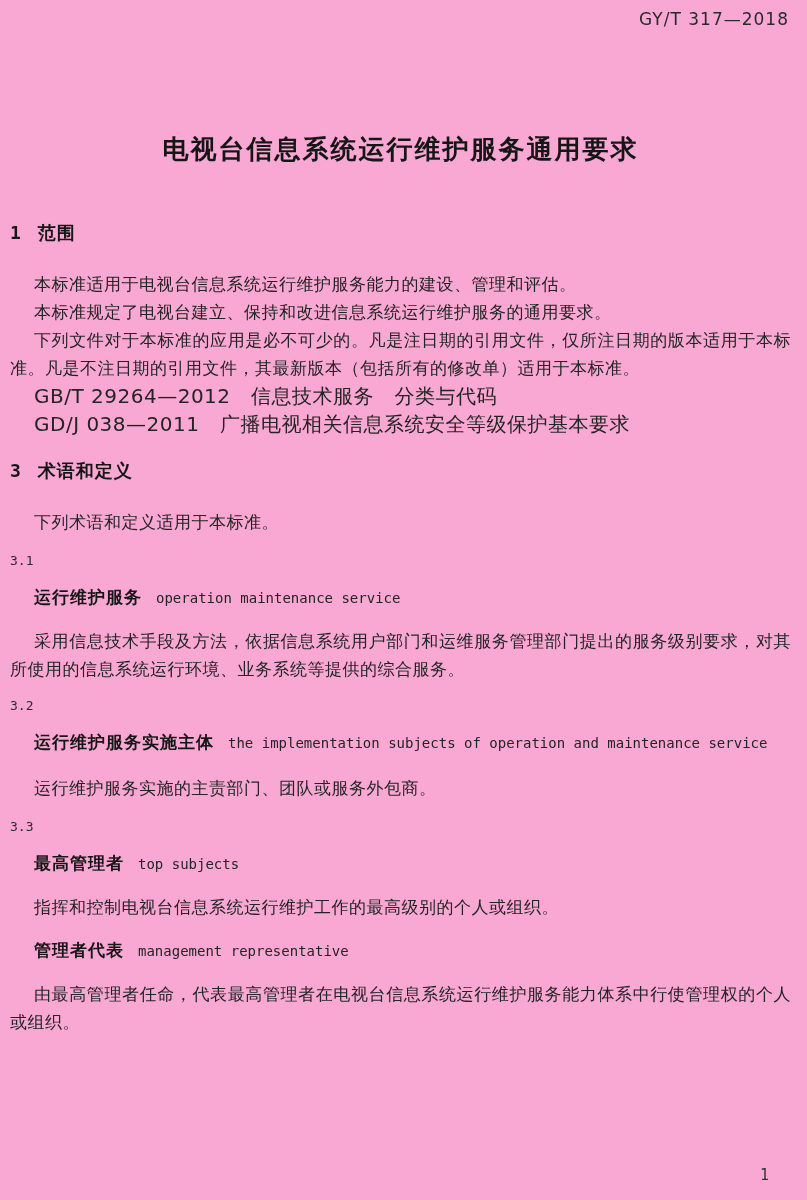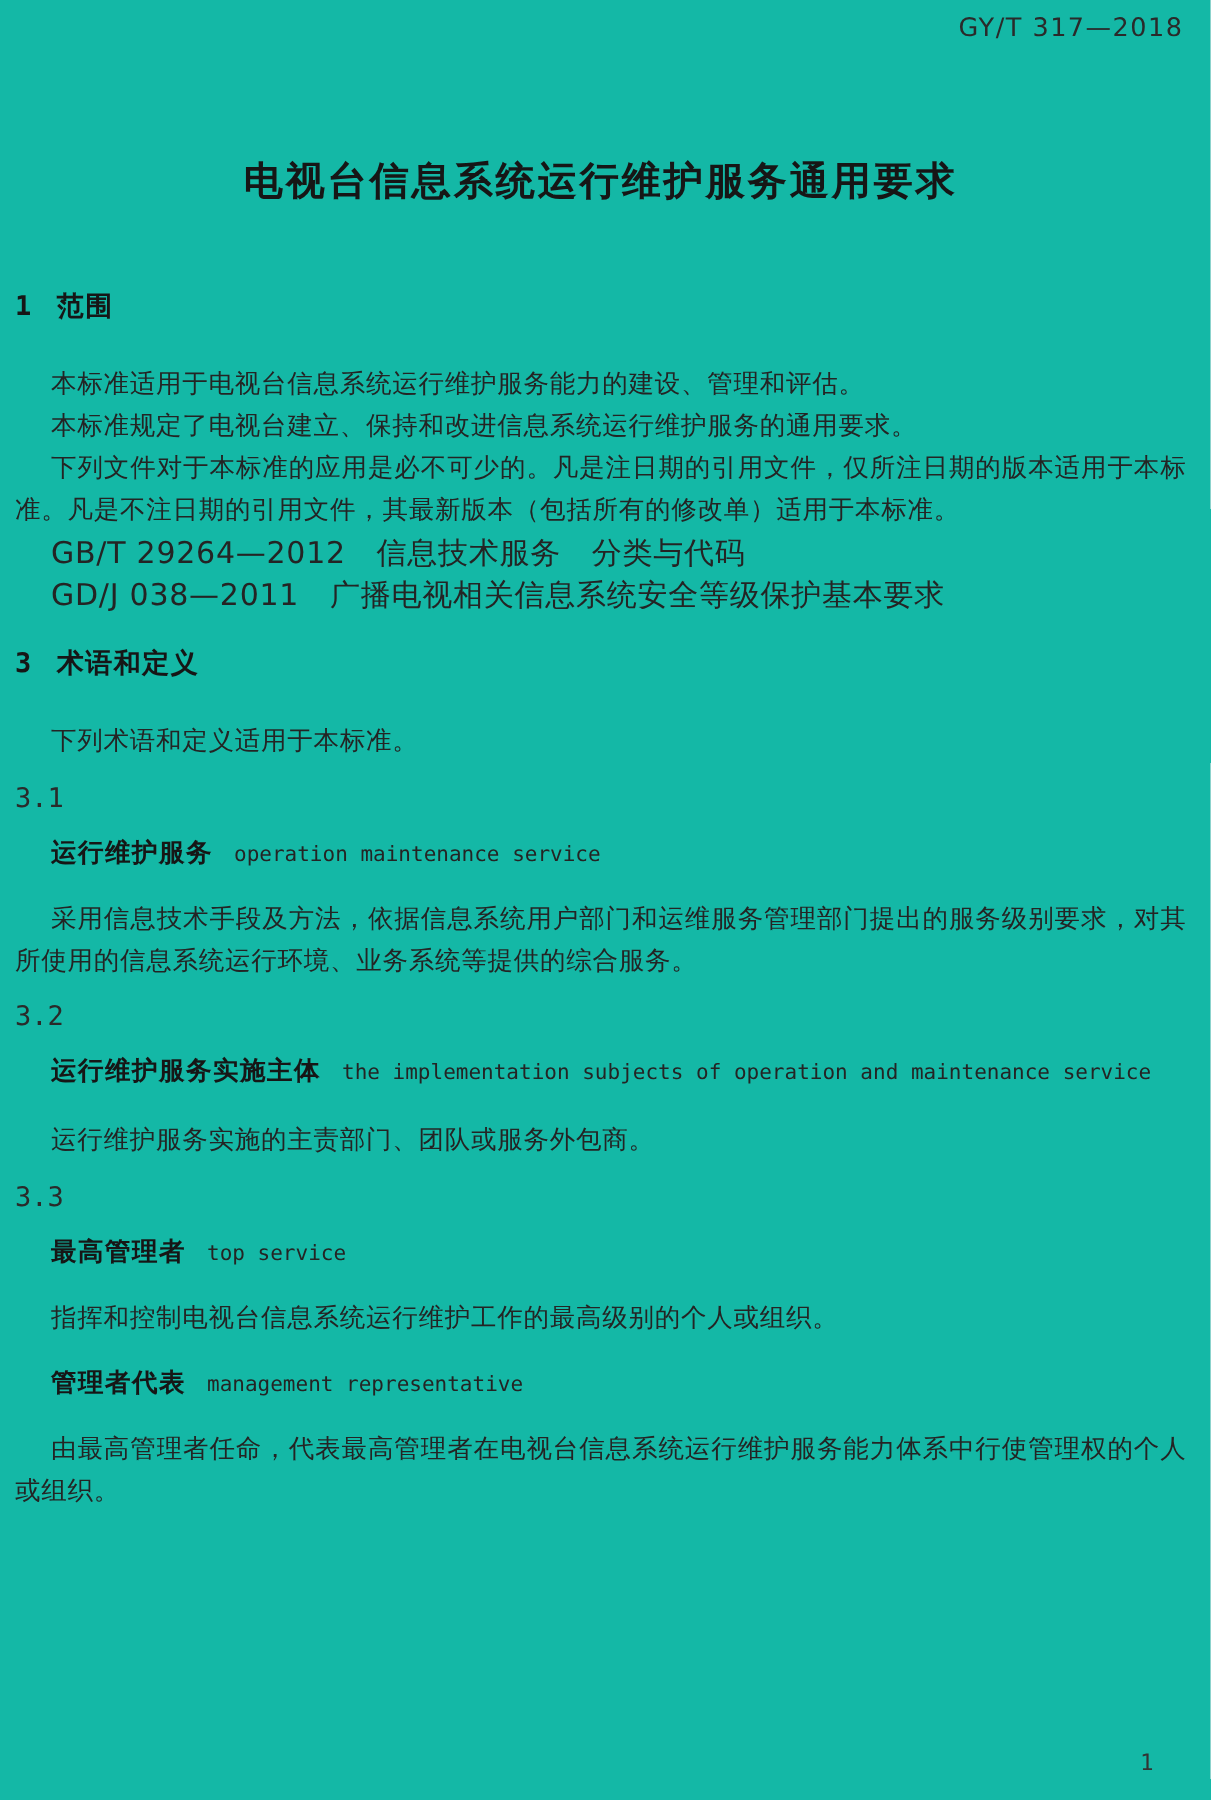--- a/index.html
+++ b/index.html
@@ -2,36 +2,36 @@
 <html><head>
 <meta charset="utf-8">
 <style>
   * { margin: 0; padding: 0; box-sizing: border-box; }
   html, body { background: #e9e9e9; }
   .page {
     position: relative;
     width: 807px;
     height: 1200px;
     margin: 0 auto;
-    background: #14b8a6;
+    background: #f9a8d4;
     color: #222;
     font-family: "DejaVu Sans", sans-serif;
     padding: 8px 16px 0 10px;
     overflow: hidden;
   }
   .doc-header {
     text-align: right;
     font-size: 17px;
     line-height: 22px;
     letter-spacing: 1px;
     color: #2a2a2a;
     padding-right: 2px;
   }
   .doc-title {
-    margin-top: 72px;
+    margin-top: 100px;
     text-align: center;
     font-size: 26px;
     line-height: 38px;
     font-weight: bold;
     letter-spacing: 2px;
     color: #161616;
   }
   .sec-heading {
     font-size: 18px;
     line-height: 26px;
@@ -51,21 +51,21 @@
   }
   .ref-line {
     font-size: 20px;
     line-height: 28px;
     text-indent: 24px;
     letter-spacing: 0.5px;
     color: #242424;
     white-space: nowrap;
   }
   .term-num {
-    font-size: 18px;
+    font-size: 13px;
     line-height: 22px;
     font-family: "DejaVu Sans Mono", monospace;
     color: #2a2a2a;
   }
   .term-line {
     font-size: 17px;
     line-height: 26px;
     text-indent: 24px;
     white-space: nowrap;
   }
@@ -120,21 +120,21 @@
   <p class="para" style="margin-top:16px">采用信息技术手段及方法，依据信息系统用户部门和运维服务管理部门提出的服务级别要求，对其所使用的信息系统运行环境、业务系统等提供的综合服务。</p>
 
   <p class="term-num" style="margin-top:12px">3.2</p>
   <p class="term-line" style="margin-top:12px">
     <span class="term-zh">运行维护服务实施主体</span><span class="term-en">the implementation subjects of operation and maintenance service</span>
   </p>
   <p class="para" style="margin-top:18px">运行维护服务实施的主责部门、团队或服务外包商。</p>
 
   <p class="term-num" style="margin-top:14px">3.3</p>
   <p class="term-line" style="margin-top:12px">
-    <span class="term-zh">最高管理者</span><span class="term-en">top service</span>
+    <span class="term-zh">最高管理者</span><span class="term-en">top subjects</span>
   </p>
   <p class="para" style="margin-top:16px">指挥和控制电视台信息系统运行维护工作的最高级别的个人或组织。</p>
 
   <p class="term-line" style="margin-top:16px">
     <span class="term-zh">管理者代表</span><span class="term-en">management representative</span>
   </p>
   <p class="para" style="margin-top:16px">由最高管理者任命，代表最高管理者在电视台信息系统运行维护服务能力体系中行使管理权的个人或组织。</p>
 
   <div class="page-number">1</div>
 </div>

